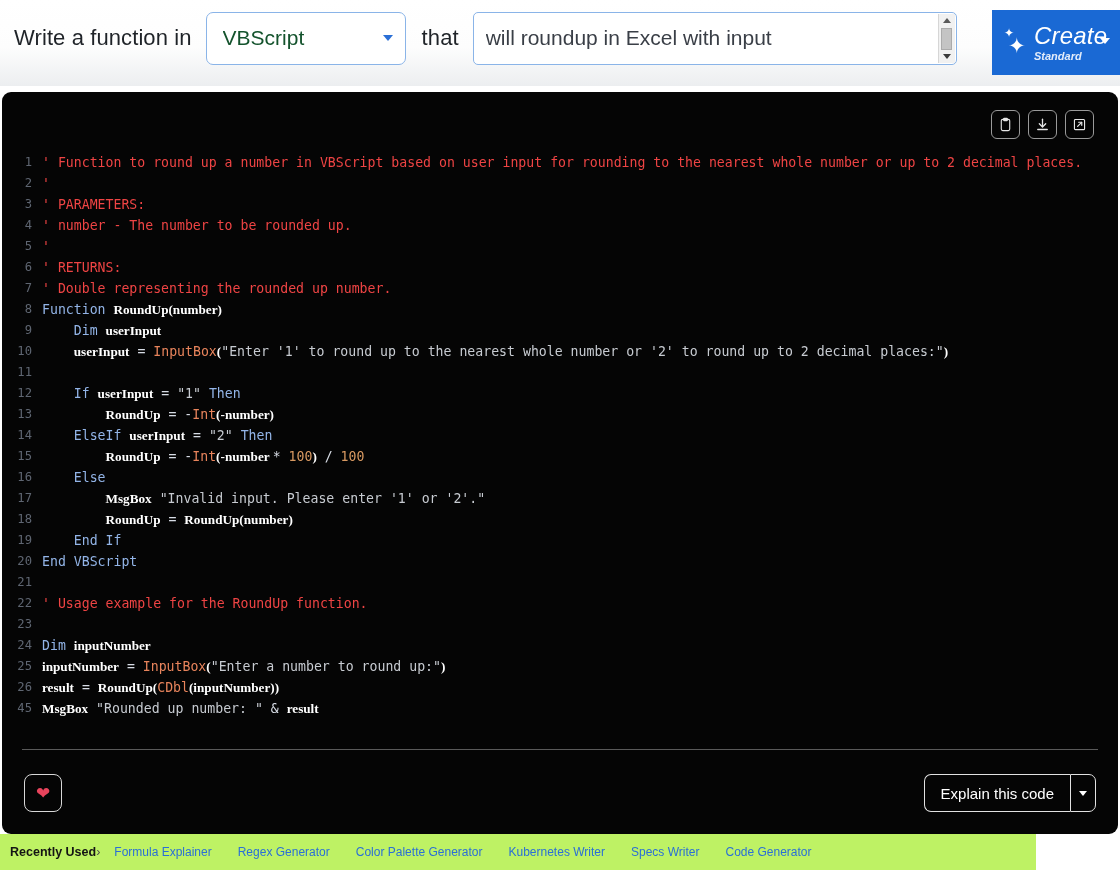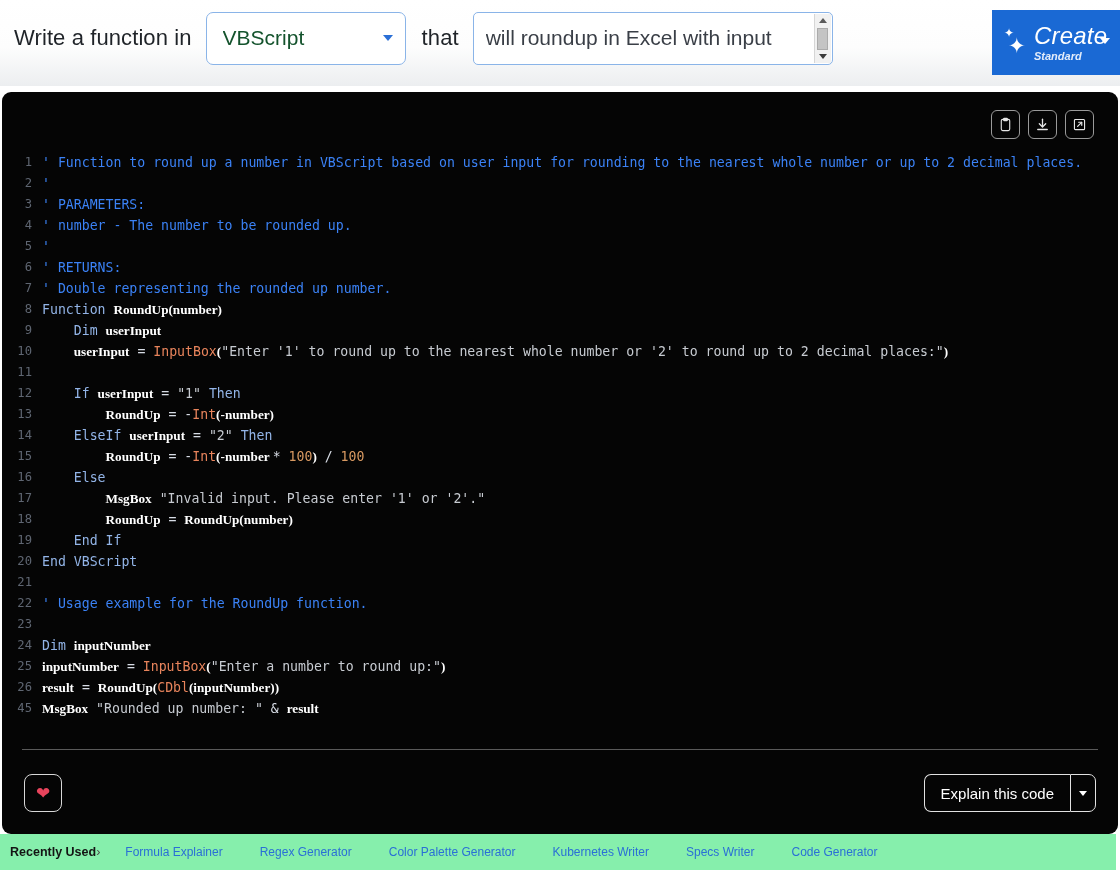--- a/index.html
+++ b/index.html
@@ -50,21 +50,21 @@
     width: 0; height: 0;
     border-left: 5px solid transparent;
     border-right: 5px solid transparent;
     border-top: 6px solid #2a6fd6;
     flex: none;
   }
   .that-word { margin: 0 12px 0 2px; }
 
   .desc-wrap {
     position: relative;
-    width: 360px;
+    width: 484px;
     height: 53px;
     margin-left: 2px;
     border: 1px solid #8ab4e8;
     border-radius: 5px;
     background: #fff;
     display: flex;
   }
   .desc-val {
     flex: 1;
     font-size: 21px;
@@ -170,21 +170,21 @@
     width: 40px;
     text-align: right;
     color: #5f6672;
     flex: none;
     padding-right: 10px;
     font-size: 12.2px;
     user-select: none;
   }
   .cd { color: #d8dde6; }
 
-  .cmt { color: #3b82f6; margin-top: 48px; }
+  .cmt { color: #ef4444; margin-top: 48px; }
   .kw  { color: #93b5e8; }
   .id  { color: #ffffff; font-weight: bold; font-family: Liberation Serif, serif; }
   .fn  { color: #e8845c; }
   .str { color: #c7cbd1; }
   .num { color: #d99a62; }
   .op  { color: #d8dde6; }
 
   .code-divider {
     position: absolute;
     left: 20px; right: 20px; top: 657px;
@@ -235,26 +235,26 @@
     width: 0; height: 0;
     border-left: 4px solid transparent;
     border-right: 4px solid transparent;
     border-top: 5px solid #ffffff;
   }
 
   
   .footer {
     position: absolute;
     left: 0; bottom: 0;
-    width: 1116px; height: 36px;
-    background: #86efac;
+    width: 1036px; height: 36px;
+    background: #bef264;
     display: flex;
     align-items: center;
     padding-left: 10px;
-    gap: 11px;
+    gap: 0;
   }
   .recently-used {
     font-size: 12.5px;
     font-weight: bold;
     color: #141414;
     margin-right: 14px;
     cursor: pointer;
     white-space: nowrap;
   }
   .ru-chev { color: #4a4a4a; font-weight: normal; }

